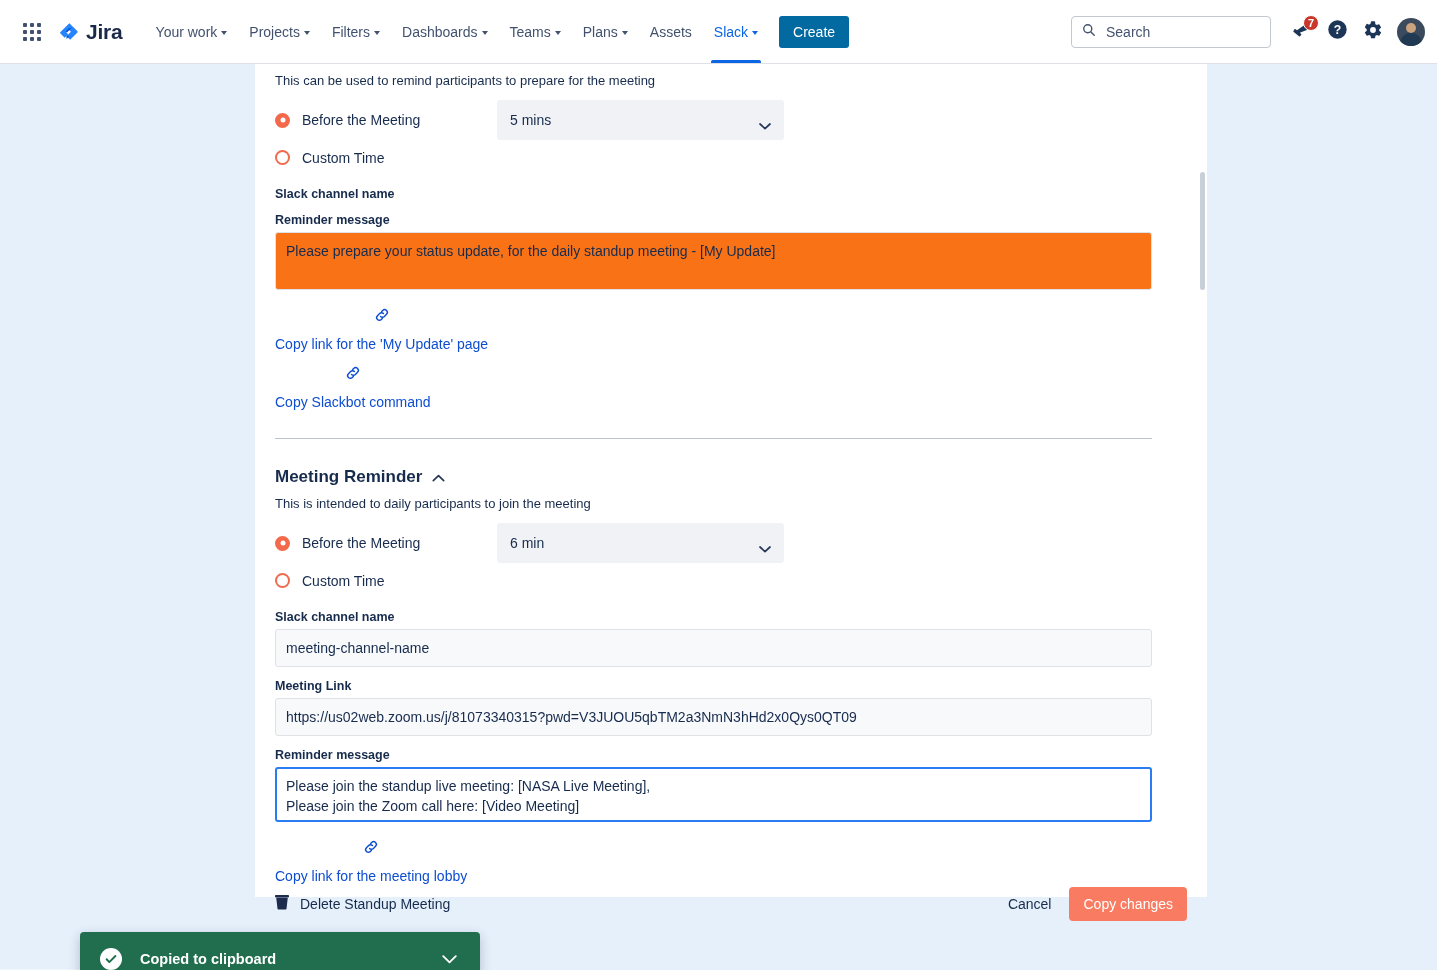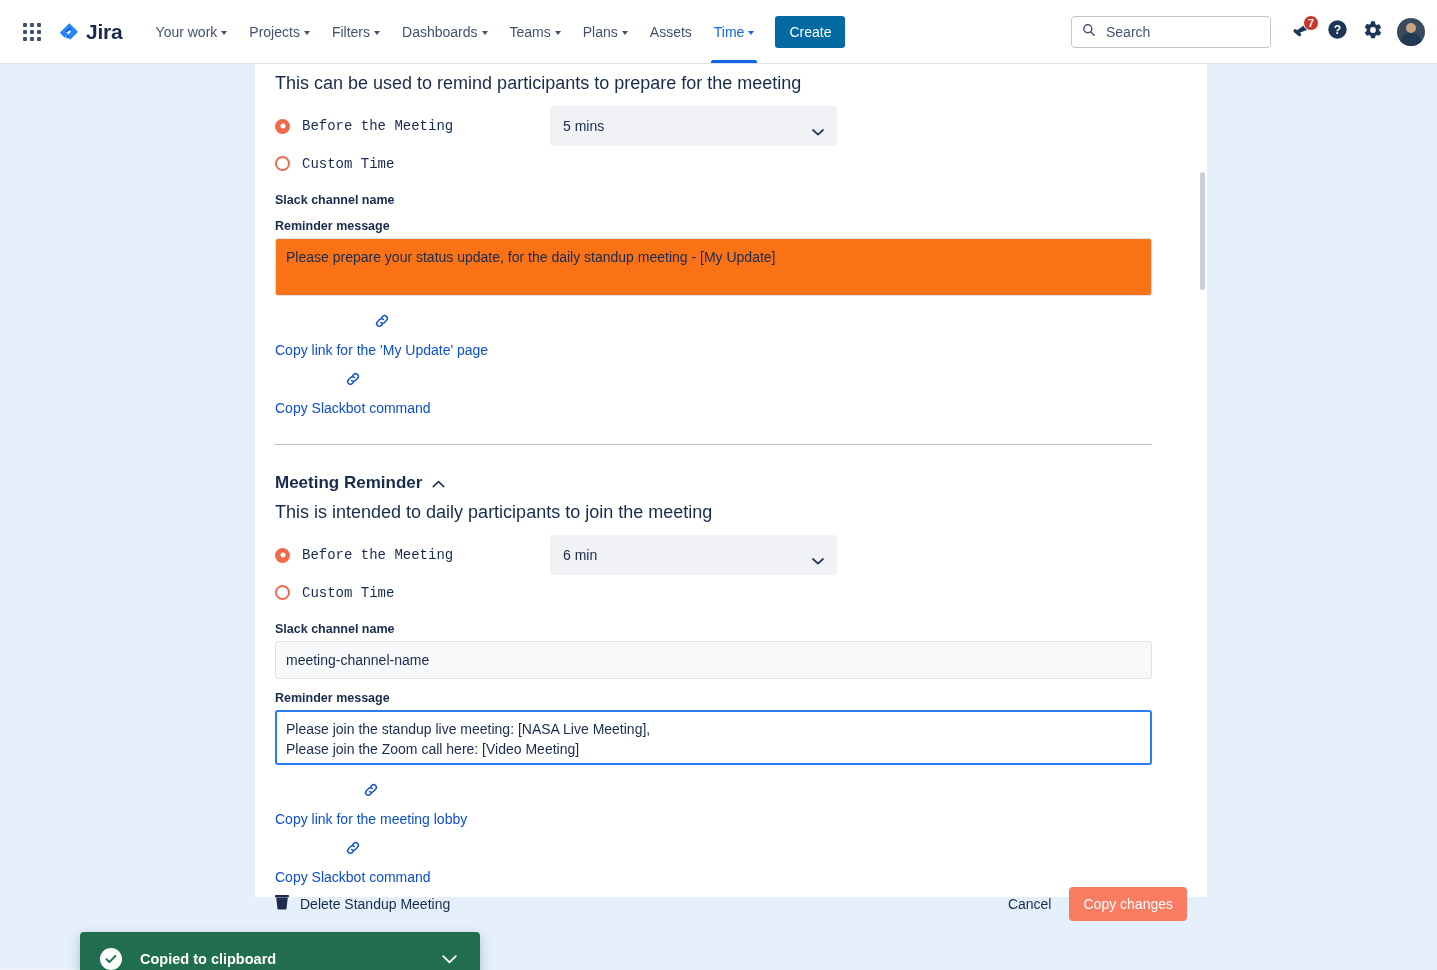--- a/index.html
+++ b/index.html
@@ -163,35 +163,34 @@
     background: #ffffff;
     overflow: hidden;
   }
   .panel-inner {
     padding: 0 20px;
     width: 100%;
   }
 
   .section { padding-top: 0; }
   .helper-text {
-    font-size: 18px;
+    font-size: 13px;
     color: #172b4d;
     margin: 0 0 12px 0;
     padding-top: 9px;
   }
   .radio-row {
     display: flex;
     align-items: center;
     min-height: 35px;
   }
   .radio-label-wrap {
     display: flex; align-items: center; gap: 12px;
-    width: 275px;
-    cursor: pointer;
-    font-family: Liberation Mono, monospace;
+    width: 222px;
+    cursor: pointer;
   }
   .radio {
     width: 15px; height: 15px;
     border-radius: 50%;
     border: 2px solid #f06a4d;
     background: #fff;
     flex: none;
     position: relative;
   }
   .radio.checked { background: #f4694b; border-color:#f4694b; }
@@ -440,21 +439,21 @@
       <span class="caret"></span>
     </div>
     <div class="nav-item">
       <span>Plans</span>
       <span class="caret"></span>
     </div>
     <div class="nav-item">
       <span>Assets</span>
     </div>
     <div class="nav-item active">
-      <span>Time</span>
+      <span>Slack</span>
       <span class="caret"></span>
     </div>
   </nav>
 
   <button class="create-btn">Create</button>
 
   <div class="nav-right">
     <div class="search-box">
       <span>
         <svg width="14" height="14" viewBox="0 0 16 16" fill="none">
@@ -593,20 +592,24 @@
             <span class="radio"></span>
             <span class="radio-text">Custom Time</span>
           </div>
         </div>
 
         <div class="field">
           <label class="field-label">Slack channel name</label>
           <input class="text-input" type="text" value="meeting-channel-name" style="">
         </div>
 
+        <div class="field">
+          <label class="field-label">Meeting Link</label>
+          <input class="text-input" type="text" value="https://us02web.zoom.us/j/81073340315?pwd=V3JUOU5qbTM2a3NmN3hHd2x0Qys0QT09" style="">
+        </div>
 
         <div class="field">
           <label class="field-label">Reminder message</label>
           <textarea class="text-area focused" style="">Please join the standup live meeting: [NASA Live Meeting],
 Please join the Zoom call here: [Video Meeting]</textarea>
         </div>
 
         <div class="link-row">
           <span>
             <svg width="16" height="16" viewBox="0 0 18 18" fill="none" stroke="#0d4dd1" stroke-width="1.6" stroke-linecap="round">

